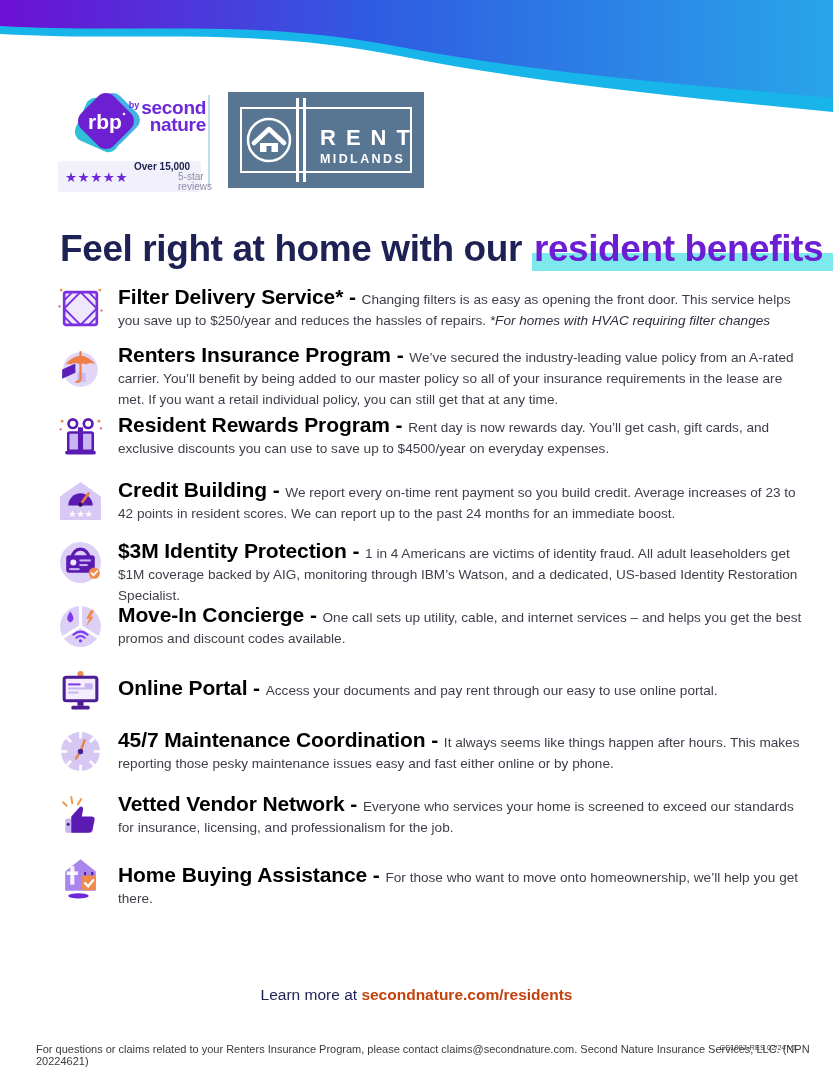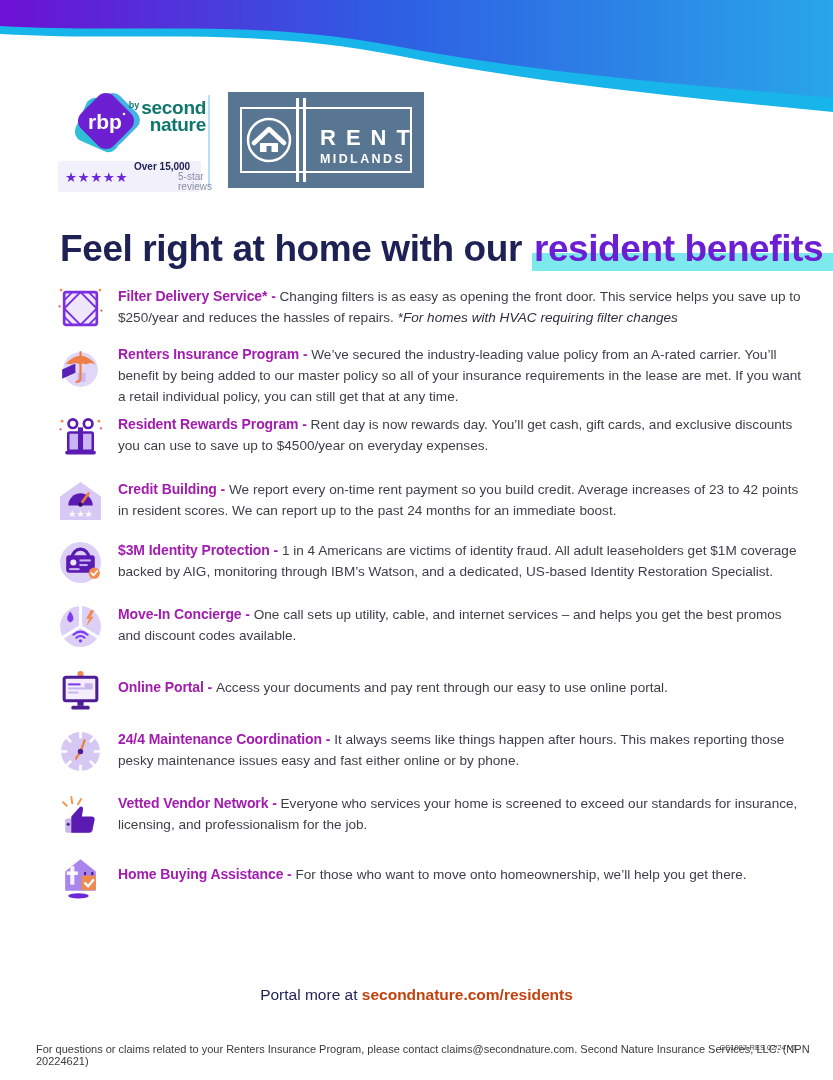--- a/index.html
+++ b/index.html
@@ -10,21 +10,21 @@
     background:#ffffff; overflow:hidden;
   }
 
   
   .wave-wrap { position:absolute; top:0; left:0; width:833px; height:120px; }
 
   
   .rbp-logo { position:absolute; left:60px; top:86px; }
   .brand-stack {
     position:absolute; left:118px; top:97px; width:88px; text-align:right;
-    color:#0f766e; font-weight:bold; font-size:19px; line-height:17px; letter-spacing:-0.3px;
+    color:#6d28d9; font-weight:bold; font-size:19px; line-height:17px; letter-spacing:-0.3px;
   }
   .brand-by { font-size:9px; font-weight:bold; vertical-align:6px; letter-spacing:0; margin-right:2px; }
   .logo-divider { position:absolute; left:208px; top:95px; width:2px; height:92px; background:#b9e0f2; }
 
   .reviews-badge {
     position:absolute; left:58px; top:161px; width:143px; height:31px;
     background:#f2f0fa; border-radius:3px; display:flex; align-items:center; padding:0 7px; gap:6px;
   }
   .stars { color:#6d28d9; font-size:13.5px; letter-spacing:0.5px; white-space:nowrap; }
   .reviews-text { line-height:10px; }
@@ -41,21 +41,21 @@
   .headline-highlight {
     color:#6c1fd2;
     background:linear-gradient(to top, #7ee9ec 42%, transparent 42%);
     padding:0 4px 2px 2px;
   }
 
   
   .benefit-row { position:absolute; left:57px; width:748px; display:flex; gap:14px; align-items:flex-start; }
   .benefit-icon { flex:0 0 47px; height:47px; }
   .benefit-text { font-size:13.6px; line-height:21px; color:#3e3e4a; padding-top:1px; }
-  .benefit-text b { font-size:14px; color:#a21caf; letter-spacing:-0.1px; }
+  .benefit-text b { font-size:21px; color:#000000; letter-spacing:-0.1px; }
   .benefit-text i.footnote { color:#2e2e3e; }
   .pad-one-line { padding-top:11px; }
 
   
   .learn-more { position:absolute; top:986px; left:0; width:100%; text-align:center; font-size:15.5px; color:#1d2153; }
   .learn-more b { color:#c2410c; }
   .disclaimer { position:absolute; top:1043px; left:36px; font-size:11px; color:#3a3a3a; }
   .doc-code  { position:absolute; top:1043px; right:36px; font-size:7.5px; color:#3a3a3a; }
 </style>
 </head>
@@ -219,21 +219,21 @@
   </div>
 
   <div class="benefit-row" style="top:728px">
     <svg class="benefit-icon" viewBox="0 0 46 46">
       <circle cx="23" cy="23" r="19" fill="#d6c8f2"></circle>
       <path d="M23,4 v6 M23,36 v6 M4,23 h6 M36,23 h6 M9.6,9.6 l4.2,4.2 M32.2,32.2 l4.2,4.2 M36.4,9.6 l-4.2,4.2 M9.6,36.4 l4.2,-4.2" stroke="#ffffff" stroke-width="2.6"></path>
       <path d="M23,23 L27,12" stroke="#e9803f" stroke-width="2.2" stroke-linecap="round"></path>
       <path d="M23,23 L18.5,30" stroke="#e9803f" stroke-width="2.2" stroke-linecap="round"></path>
       <circle cx="23" cy="23" r="2.6" fill="#4c1d95"></circle>
     </svg>
-    <div class="benefit-text"><b>24/4 Maintenance Coordination - </b><span>It always seems like things happen after hours. This makes reporting those pesky maintenance issues easy and fast either online or by phone.</span></div>
+    <div class="benefit-text"><b>45/7 Maintenance Coordination - </b><span>It always seems like things happen after hours. This makes reporting those pesky maintenance issues easy and fast either online or by phone.</span></div>
   </div>
 
   <div class="benefit-row" style="top:853px">
     <svg class="benefit-icon" viewBox="0 0 46 46">
       <ellipse cx="21" cy="42" rx="10" ry="2.6" fill="#6d28d9"></ellipse>
       <path d="M8,18 L23,6 L38,18 V37 H8 Z" fill="#a886ec"></path>
       <rect x="13" y="13" width="4" height="18" fill="#ffffff" opacity="0.9"></rect>
       <rect x="9.5" y="18" width="11" height="3.5" fill="#ffffff" opacity="0.9"></rect>
       <path d="M27.5,22 v-3.5 M34.5,22 v-3.5" stroke="#4c1d95" stroke-width="2"></path>
       <rect x="24" y="22" width="14" height="14.5" rx="2" fill="#ef8b4d"></rect>
@@ -245,18 +245,18 @@
   <div class="benefit-row" style="top:792px">
     <svg class="benefit-icon" viewBox="0 0 46 46">
       <rect x="8" y="26" width="27" height="14" rx="2" fill="#cbb7f0"></rect>
       <path d="M14,40 V24 l8,-9 q3.5,-2.5 3.5,2 l-1.2,7 h9.2 q4,0 3.2,4 l-2,9 q-0.8,3 -4,3 h-16.7 z" fill="#5b1ab2"></path>
       <path d="M9.5,13.5 l-3.5,-3.5 M15,11 l-1,-6 M20.5,12 l3,-5" stroke="#ef9a55" stroke-width="2" stroke-linecap="round"></path>
       <circle cx="11" cy="31.5" r="1.5" fill="#4c1d95"></circle>
     </svg>
     <div class="benefit-text"><b>Vetted Vendor Network - </b><span>Everyone who services your home is screened to exceed our standards for insurance, licensing, and professionalism for the job.</span></div>
   </div>
 
-  <div class="learn-more"><span>Portal more at </span><b>secondnature.com/residents</b></div>
+  <div class="learn-more"><span>Learn more at </span><b>secondnature.com/residents</b></div>
 
   <div class="disclaimer">For questions or claims related to your Renters Insurance Program, please contact claims@secondnature.com. Second Nature Insurance Services, LLC. (NPN 20224621)</div>
   <div class="doc-code">CS1007-RES 02/24 V1</div>
 
 </div>
 
 </body></html>

